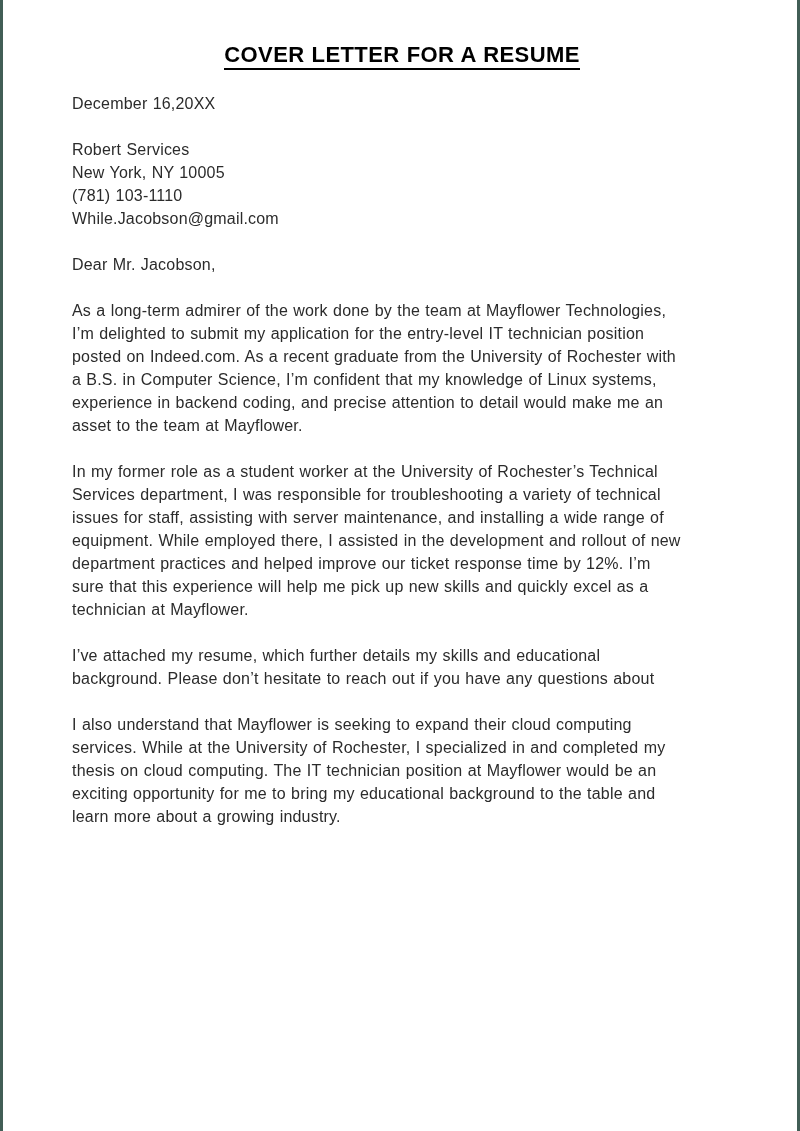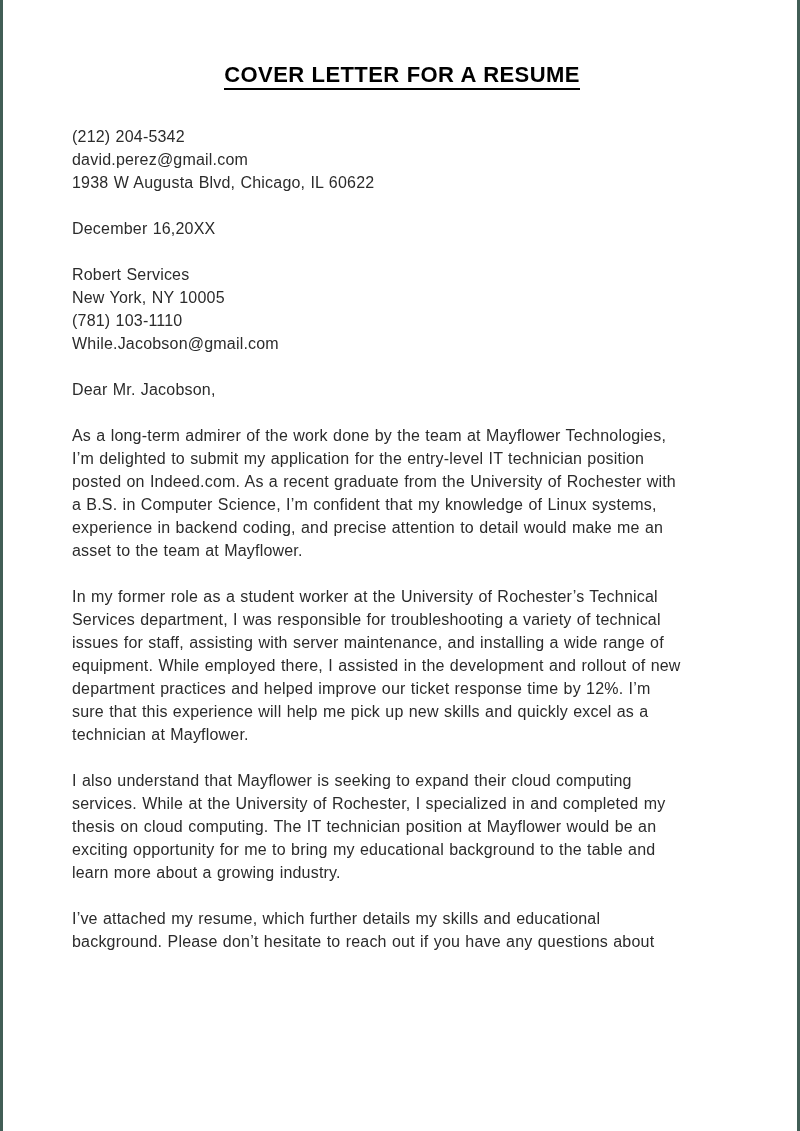--- a/index.html
+++ b/index.html
@@ -25,21 +25,21 @@
     position: absolute;
     left: 72px;
     top: 0;
     width: 660px;
     font-size: 16px;
     line-height: 23px;
     letter-spacing: 0.2px;
     word-spacing: 0.6px;
   }
   .doc-title {
-    margin: 61px 0 0 0;
+    margin: 41px 0 0 0;
     text-align: center;
     font-size: 22px;
     line-height: 28px;
     font-weight: bold;
     letter-spacing: 0.4px;
     color: #000000;
   }
   .doc-title .title-text {
     border-bottom: 2.5px solid #000000;
     padding-bottom: 1px;
@@ -55,25 +55,20 @@
 <div class="page">
   <div class="edge left"></div>
   <div class="edge right"></div>
 
   <div class="content">
 
     <h1 class="doc-title">
       <span class="title-text">COVER LETTER FOR A RESUME</span>
     </h1>
 
-    <div class="block sender">
-      <div class="line">(212) 204-5342</div>
-      <div class="line">david.perez@gmail.com</div>
-      <div class="line">1938 W Augusta Blvd, Chicago, IL 60622</div>
-    </div>
 
     <div class="block">
       <div class="line">December 16,20XX</div>
     </div>
 
     <div class="block">
       <div class="line">Robert Services</div>
       <div class="line">New York, NY 10005</div>
       <div class="line">(781) 103-1110</div>
       <div class="line">While.Jacobson@gmail.com</div>
@@ -89,22 +84,22 @@
 a B.S. in Computer Science, I’m confident that my knowledge of Linux systems,
 experience in backend coding, and precise attention to detail would make me an
 asset to the team at Mayflower.</p>
     <p class="para">In my former role as a student worker at the University of Rochester’s Technical
 Services department, I was responsible for troubleshooting a variety of technical
 issues for staff, assisting with server maintenance, and installing a wide range of
 equipment. While employed there, I assisted in the development and rollout of new
 department practices and helped improve our ticket response time by 12%. I’m
 sure that this experience will help me pick up new skills and quickly excel as a
 technician at Mayflower.</p>
+    <p class="para">I’ve attached my resume, which further details my skills and educational
+background. Please don’t hesitate to reach out if you have any questions about</p>
     <p class="para">I also understand that Mayflower is seeking to expand their cloud computing
 services. While at the University of Rochester, I specialized in and completed my
 thesis on cloud computing. The IT technician position at Mayflower would be an
 exciting opportunity for me to bring my educational background to the table and
 learn more about a growing industry.</p>
-    <p class="para">I’ve attached my resume, which further details my skills and educational
-background. Please don’t hesitate to reach out if you have any questions about</p>
 
   </div>
 </div>
 
 </body></html>

